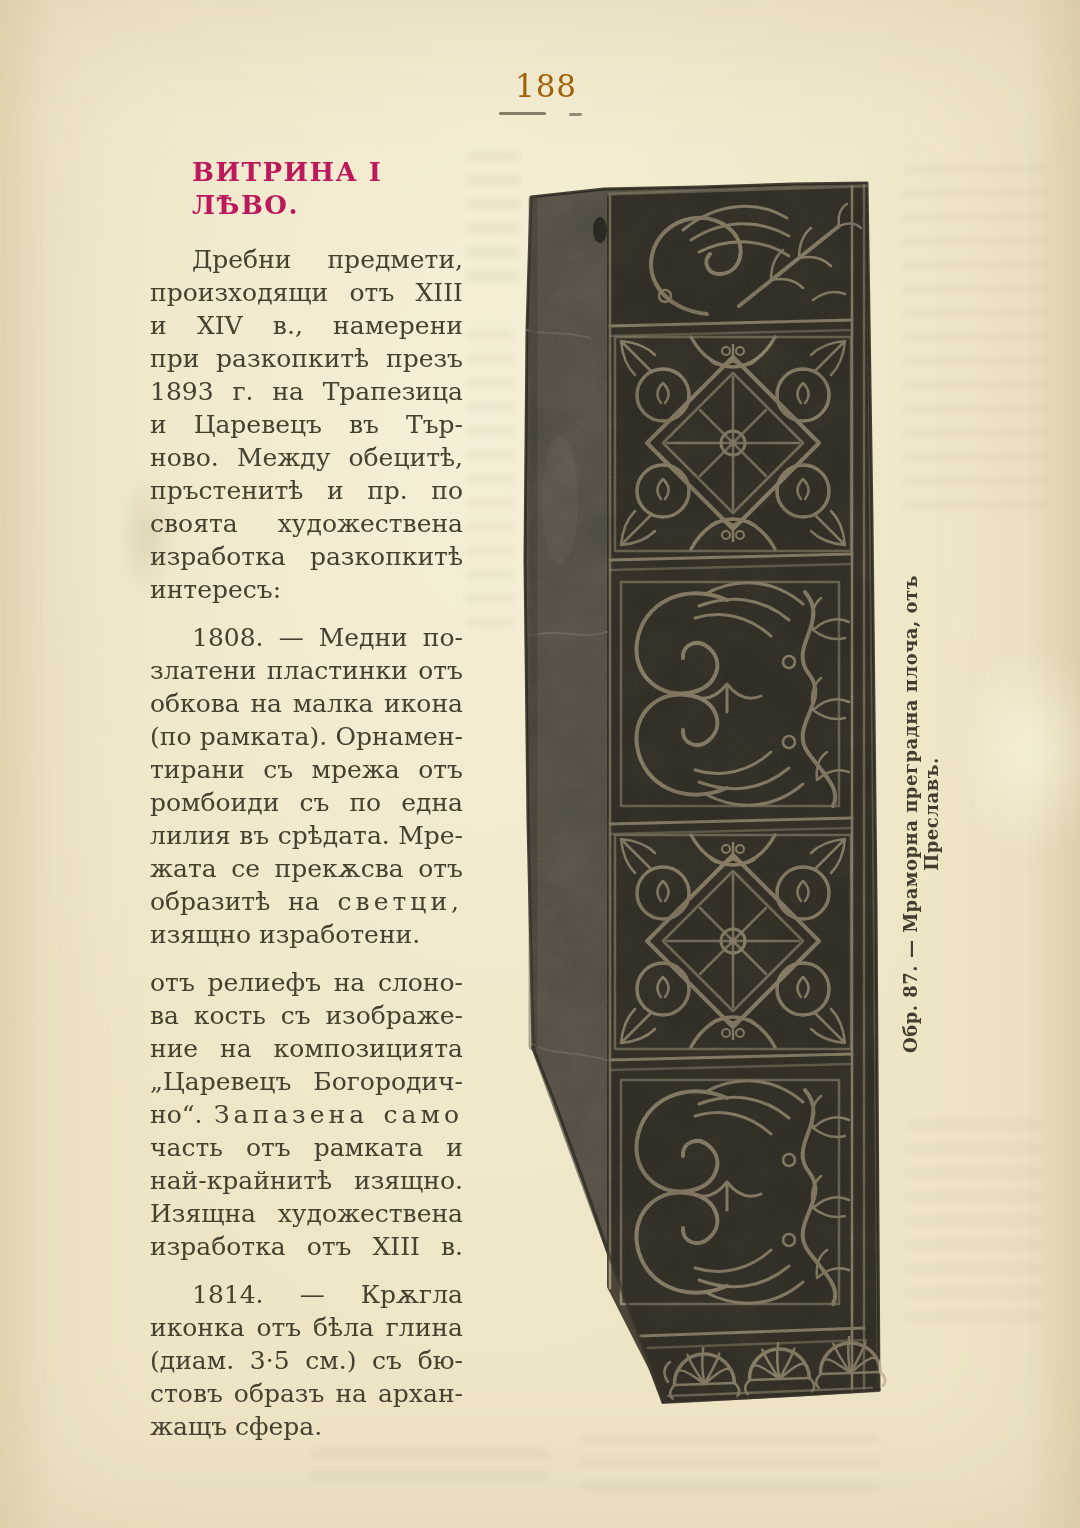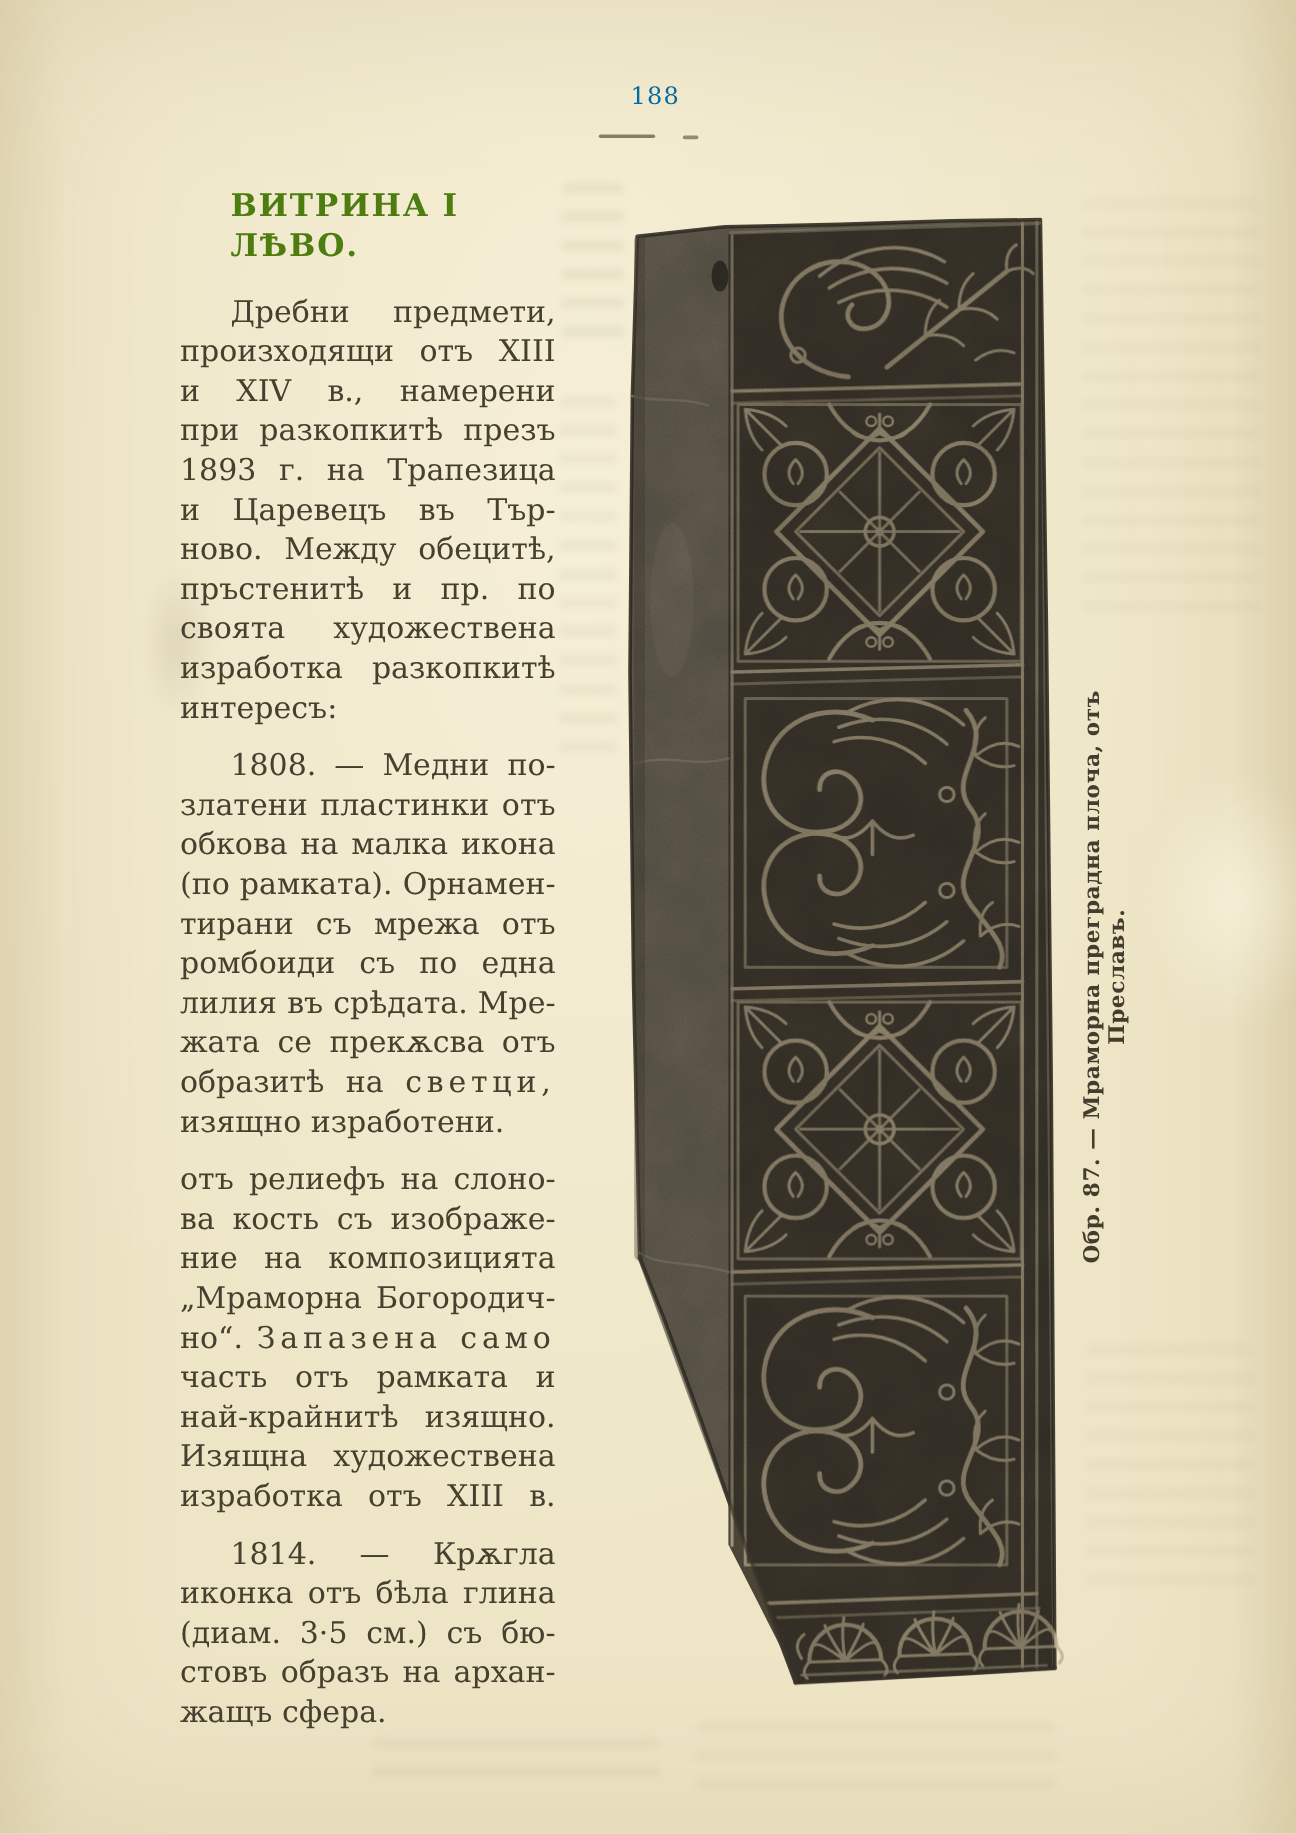--- a/index.html
+++ b/index.html
@@ -12,28 +12,28 @@
   .vignette {
     position:absolute; inset:0; pointer-events:none;
     background:
       radial-gradient(ellipse at 45% 28%, rgba(255,252,235,.45), rgba(255,252,235,0) 62%),
       linear-gradient(90deg, rgba(185,165,115,.14), rgba(0,0,0,0) 5%, rgba(0,0,0,0) 95%, rgba(185,165,115,.20));
     box-shadow: inset 0 0 150px rgba(150,128,78,.18);
   }
   
   .pagenum {
     position:absolute; left:496px; top:68px; width:100px; text-align:center;
-    font-size:20px; letter-spacing:1px; color:#0369a1;
+    font-size:31px; letter-spacing:1px; color:#a16207;
   }
   .pagenum-line { position:absolute; left:499px; top:112px; width:47px; height:3px; background:#6b6350; opacity:.8; border-radius:2px; }
   .pagenum-dash { position:absolute; left:569px; top:113px; width:13px; height:3px; background:#6b6350; opacity:.7; border-radius:2px; }
 
   
   .column { position:absolute; left:150px; top:152px; width:313px; font-size:25px; line-height:33px; }
-  .heading { font-weight:bold; letter-spacing:1.5px; padding-left:42px; font-size:26px; margin:4px 0 21px 0; color:#4d7c0f; }
+  .heading { font-weight:bold; letter-spacing:1.5px; padding-left:42px; font-size:26px; margin:4px 0 21px 0; color:#be185d; }
   .para { margin-top:15px; }
   .para.first { margin-top:0; }
   .line { text-align:justify; text-align-last:justify; white-space:normal; }
   .line.left { text-align-last:left; }
   .line.indent { padding-left:42px; }
   .num { font-weight:normal; }
   .sp { letter-spacing:4px; }
 
   
   .caption-vert {
@@ -114,21 +114,21 @@
     <div class="line">
       <span>образитѣ на </span><span class="sp">светци,</span>
     </div>
     <div class="line left">изящно изработени.</div>
   </div>
 
   <div class="para">
     <div class="line">отъ релиефъ на слоно-</div>
     <div class="line">ва кость съ изображе-</div>
     <div class="line">ние на композицията</div>
-    <div class="line">„Мраморна Богородич-</div>
+    <div class="line">„Царевецъ Богородич-</div>
     <div class="line">
       <span>но“. </span><span class="sp">Запазена само</span>
     </div>
     <div class="line">часть отъ рамката и</div>
     <div class="line">най-крайнитѣ изящно.</div>
     <div class="line">Изящна художествена</div>
     <div class="line">изработка отъ XIII в.</div>
   </div>
 
   <div class="para">

